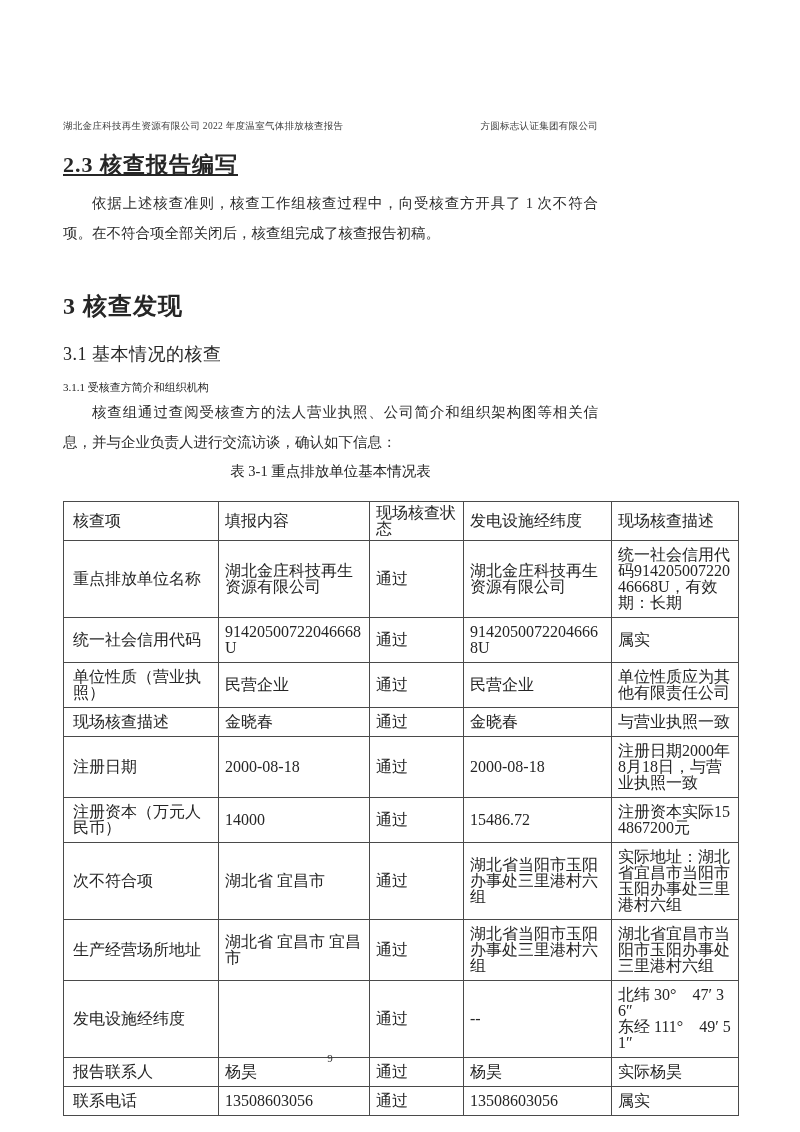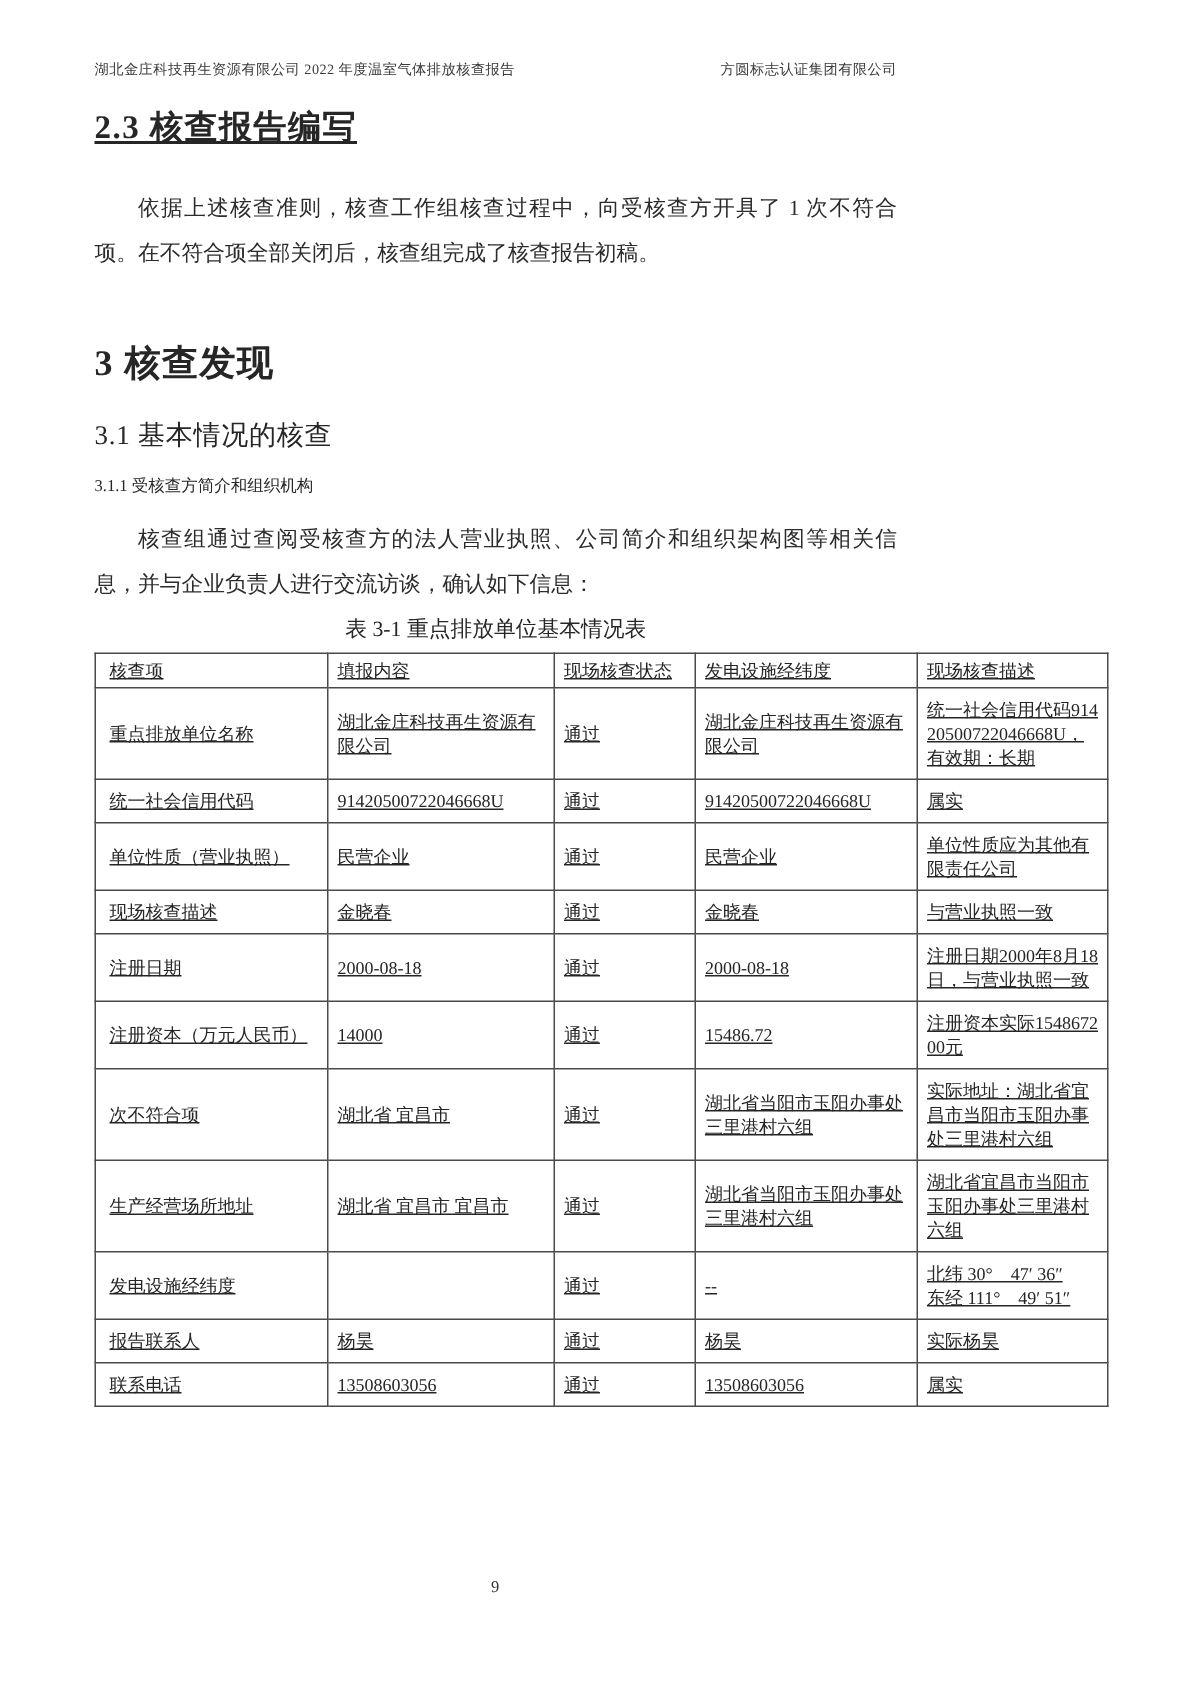--- a/index.html
+++ b/index.html
@@ -9,39 +9,39 @@
     height: 1132px;
     position: relative;
     font-family: "Liberation Serif", "DejaVu Serif", serif;
     color: #262626;
     overflow: hidden;
   }
   .page {
     position: relative;
     width: 660px;
     height: 1132px;
-    padding: 40px 62px 0 63px;
+    padding: 120px 62px 0 63px;
   }
   .page-header {
     display: flex;
     justify-content: space-between;
     align-items: baseline;
     font-size: 9.5px;
     color: #3a3a3a;
     letter-spacing: 0.3px;
   }
   .h-23 {
     margin-top: 17px;
     font-size: 22px;
     font-weight: bold;
     letter-spacing: 1px;
     text-decoration: underline;
   }
   .para {
-    margin-top: 24px;
+    margin-top: 8px;
     font-size: 14.5px;
     line-height: 30px;
     text-align: justify;
     text-indent: 2em;
     color: #2b2b2b;
   }
   .h-3 {
     margin-top: 42px;
     font-size: 24px;
     font-weight: bold;
@@ -51,34 +51,33 @@
     margin-top: 20px;
     font-size: 18px;
     font-weight: normal;
     letter-spacing: 0.5px;
   }
   .h-311 {
     margin-top: 14px;
     font-size: 11px;
     font-weight: normal;
   }
-  .para2 { margin-top: 14px; }
+  .para2 { margin-top: 2px; }
   .tbl-caption {
     margin-top: 5px;
     text-align: center;
     font-size: 14.5px;
     font-weight: normal;
   }
   table.basic-info {
-    margin-top: 6px;
+    margin-top: 20px;
     width: 675px;
     border-collapse: collapse;
     table-layout: fixed;
-    font-size: 12px;
-    text-decoration: underline;
+    font-size: 16px;
   }
   table.basic-info th, table.basic-info td {
     border: 1px solid #4a4a4a;
     padding: 6px 6px;
     line-height: 16px;
     font-weight: normal;
     vertical-align: middle;
     white-space: pre-line;
     word-break: break-all;
     color: #252525;

